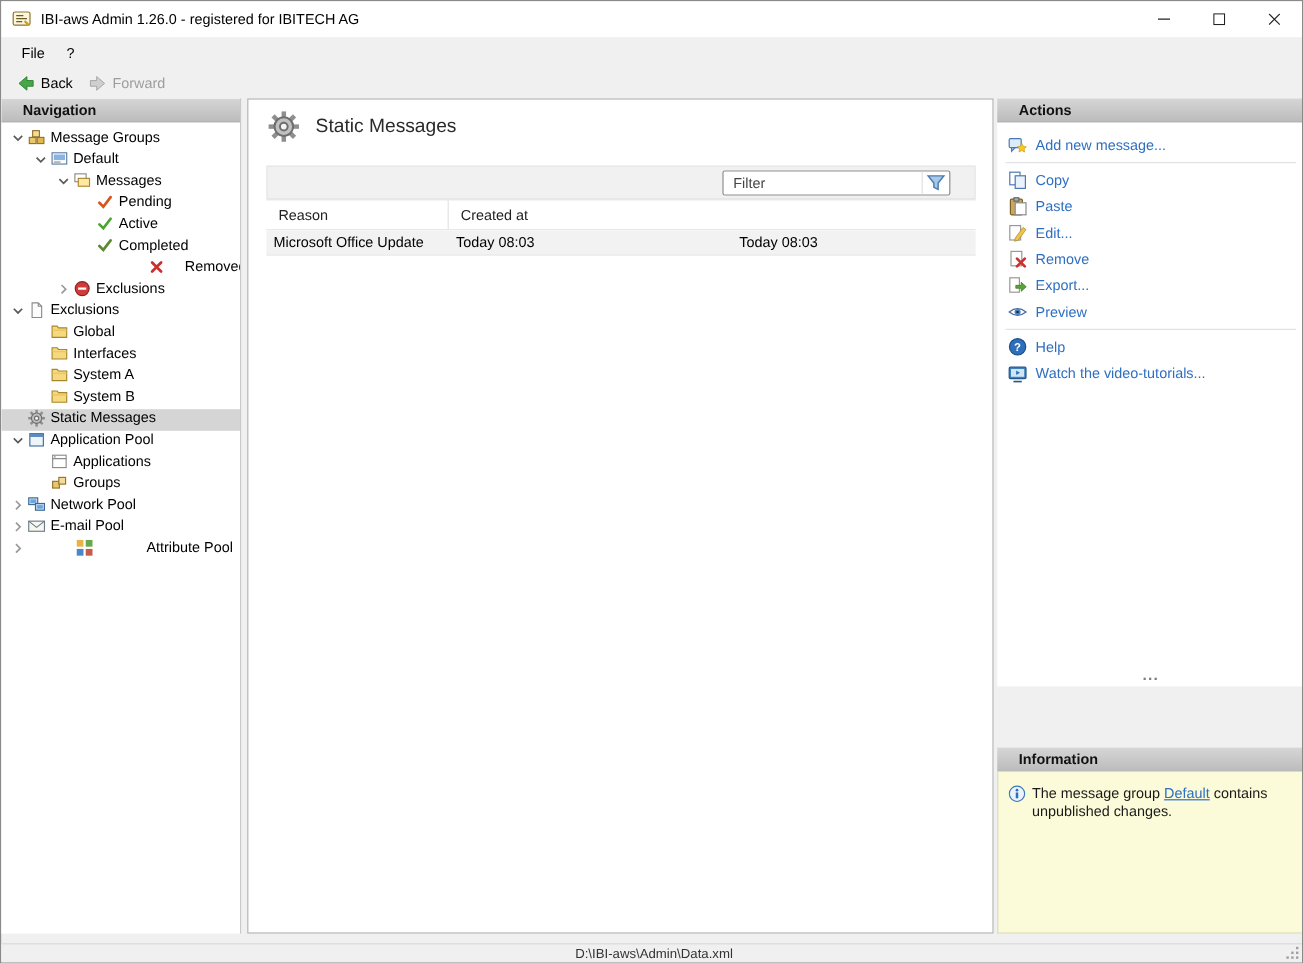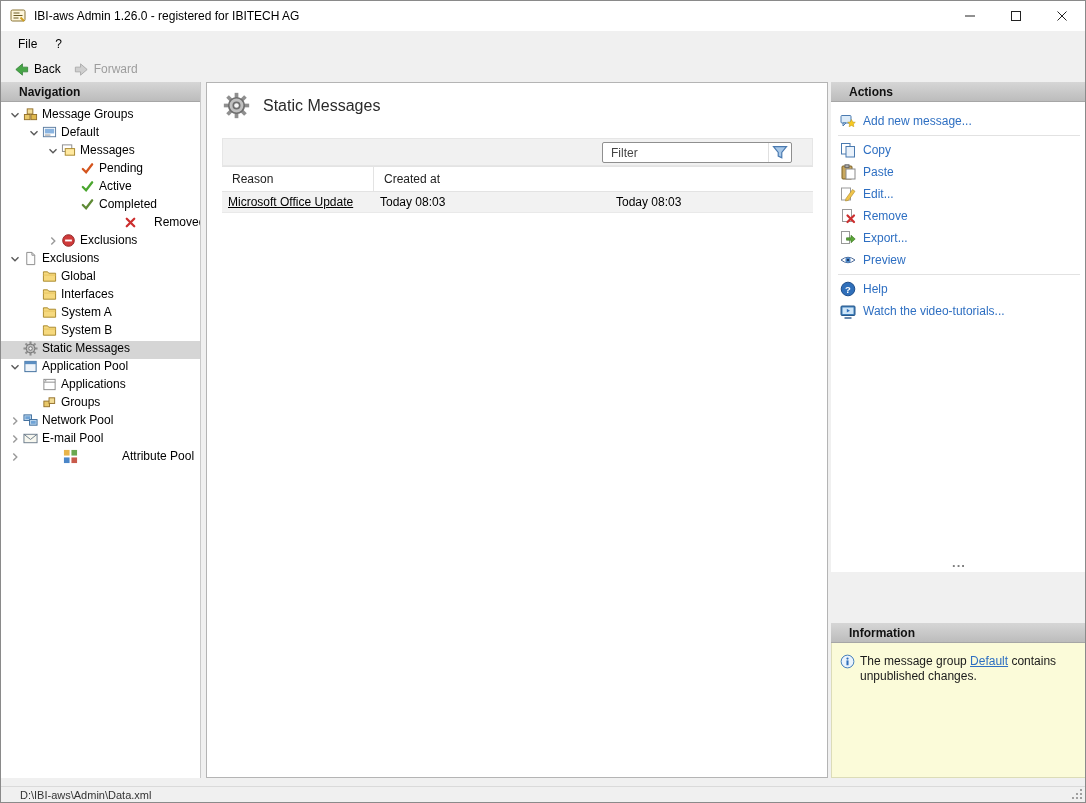--- a/index.html
+++ b/index.html
@@ -65,21 +65,21 @@
   .a-label { margin-left:7px; font-size:12px; color:#2e6fc2; white-space:nowrap; }
   .action-sep { height:1px; background:#e2e2e2; margin:3px 7px; }
   .splitter-grip { position:absolute; left:0; right:0; bottom:0; height:12px; text-align:center; color:#7d7d7d; font-size:13px; font-weight:bold; line-height:6px; letter-spacing:1px; }
   .info-section { position:absolute; left:0; right:0; bottom:0; height:155px; }
   .info-content { position:absolute; left:0; right:0; top:20px; bottom:0; background:#fbfbd9; border:1px solid #dcdcb8; border-top:none; }
   .info-icon { position:absolute; left:8px; top:11px; width:15px; height:15px; }
   .info-text { position:absolute; left:28px; top:11px; width:208px; font-size:12px; color:#1a1a1a; line-height:15px; }
   .info-link { color:#2e6fc2; text-decoration:underline; cursor:pointer; }
 
   
-  .statusbar { position:absolute; left:0; right:0; bottom:0; height:16px; background:#f0f0f0; border-top:1px solid #dadada; display:flex; align-items:center; padding-left:19px; }
+  .statusbar { position:absolute; left:0; right:0; bottom:0; height:16px; background:#f0f0f0; border-top:1px solid #dadada; display:flex; align-items:center; padding-left:4px;justify-content:center; }
   .status-path { font-size:11px; color:#333; }
   .resize-grip { position:absolute; right:2px; bottom:2px; width:12px; height:12px; }
 
   .icon-host svg, .chevron svg, .tree-icon svg, .a-icon svg, .app-icon svg, .tb-icon svg,
   .main-icon svg, .info-icon svg, .wicon svg, .resize-grip svg, .filter-btn svg { display:block; width:100%; height:100%; }
 </style>
 </head>
 <body>
 
 <div class="app">
@@ -418,21 +418,21 @@
             </svg>
           </span>
       </div>
     </div>
     <div class="table-header">
         <div class="t-hcell" style="width: 152px;">Reason</div>
         <div class="t-hcell" style="width: 236px;">Created at</div>
       </div>
     <div class="table-body">
         <div class="t-row">
-          <div class="t-cell" style="width: 152px; text-decoration: underline;">Microsoft Office Update</div>
+          <div class="t-cell" style="width: 152px;">Microsoft Office Update</div>
           <div class="t-cell" style="width: 236px;">Today 08:03</div>
           <div class="t-cell" style="width: 203px;">Today 08:03</div>
         </div>
       </div>
   </div>
 
   <div class="right-panel">
     <div class="actions-section">
       <div class="panel-header">Actions</div>
       <div class="actions-list">

